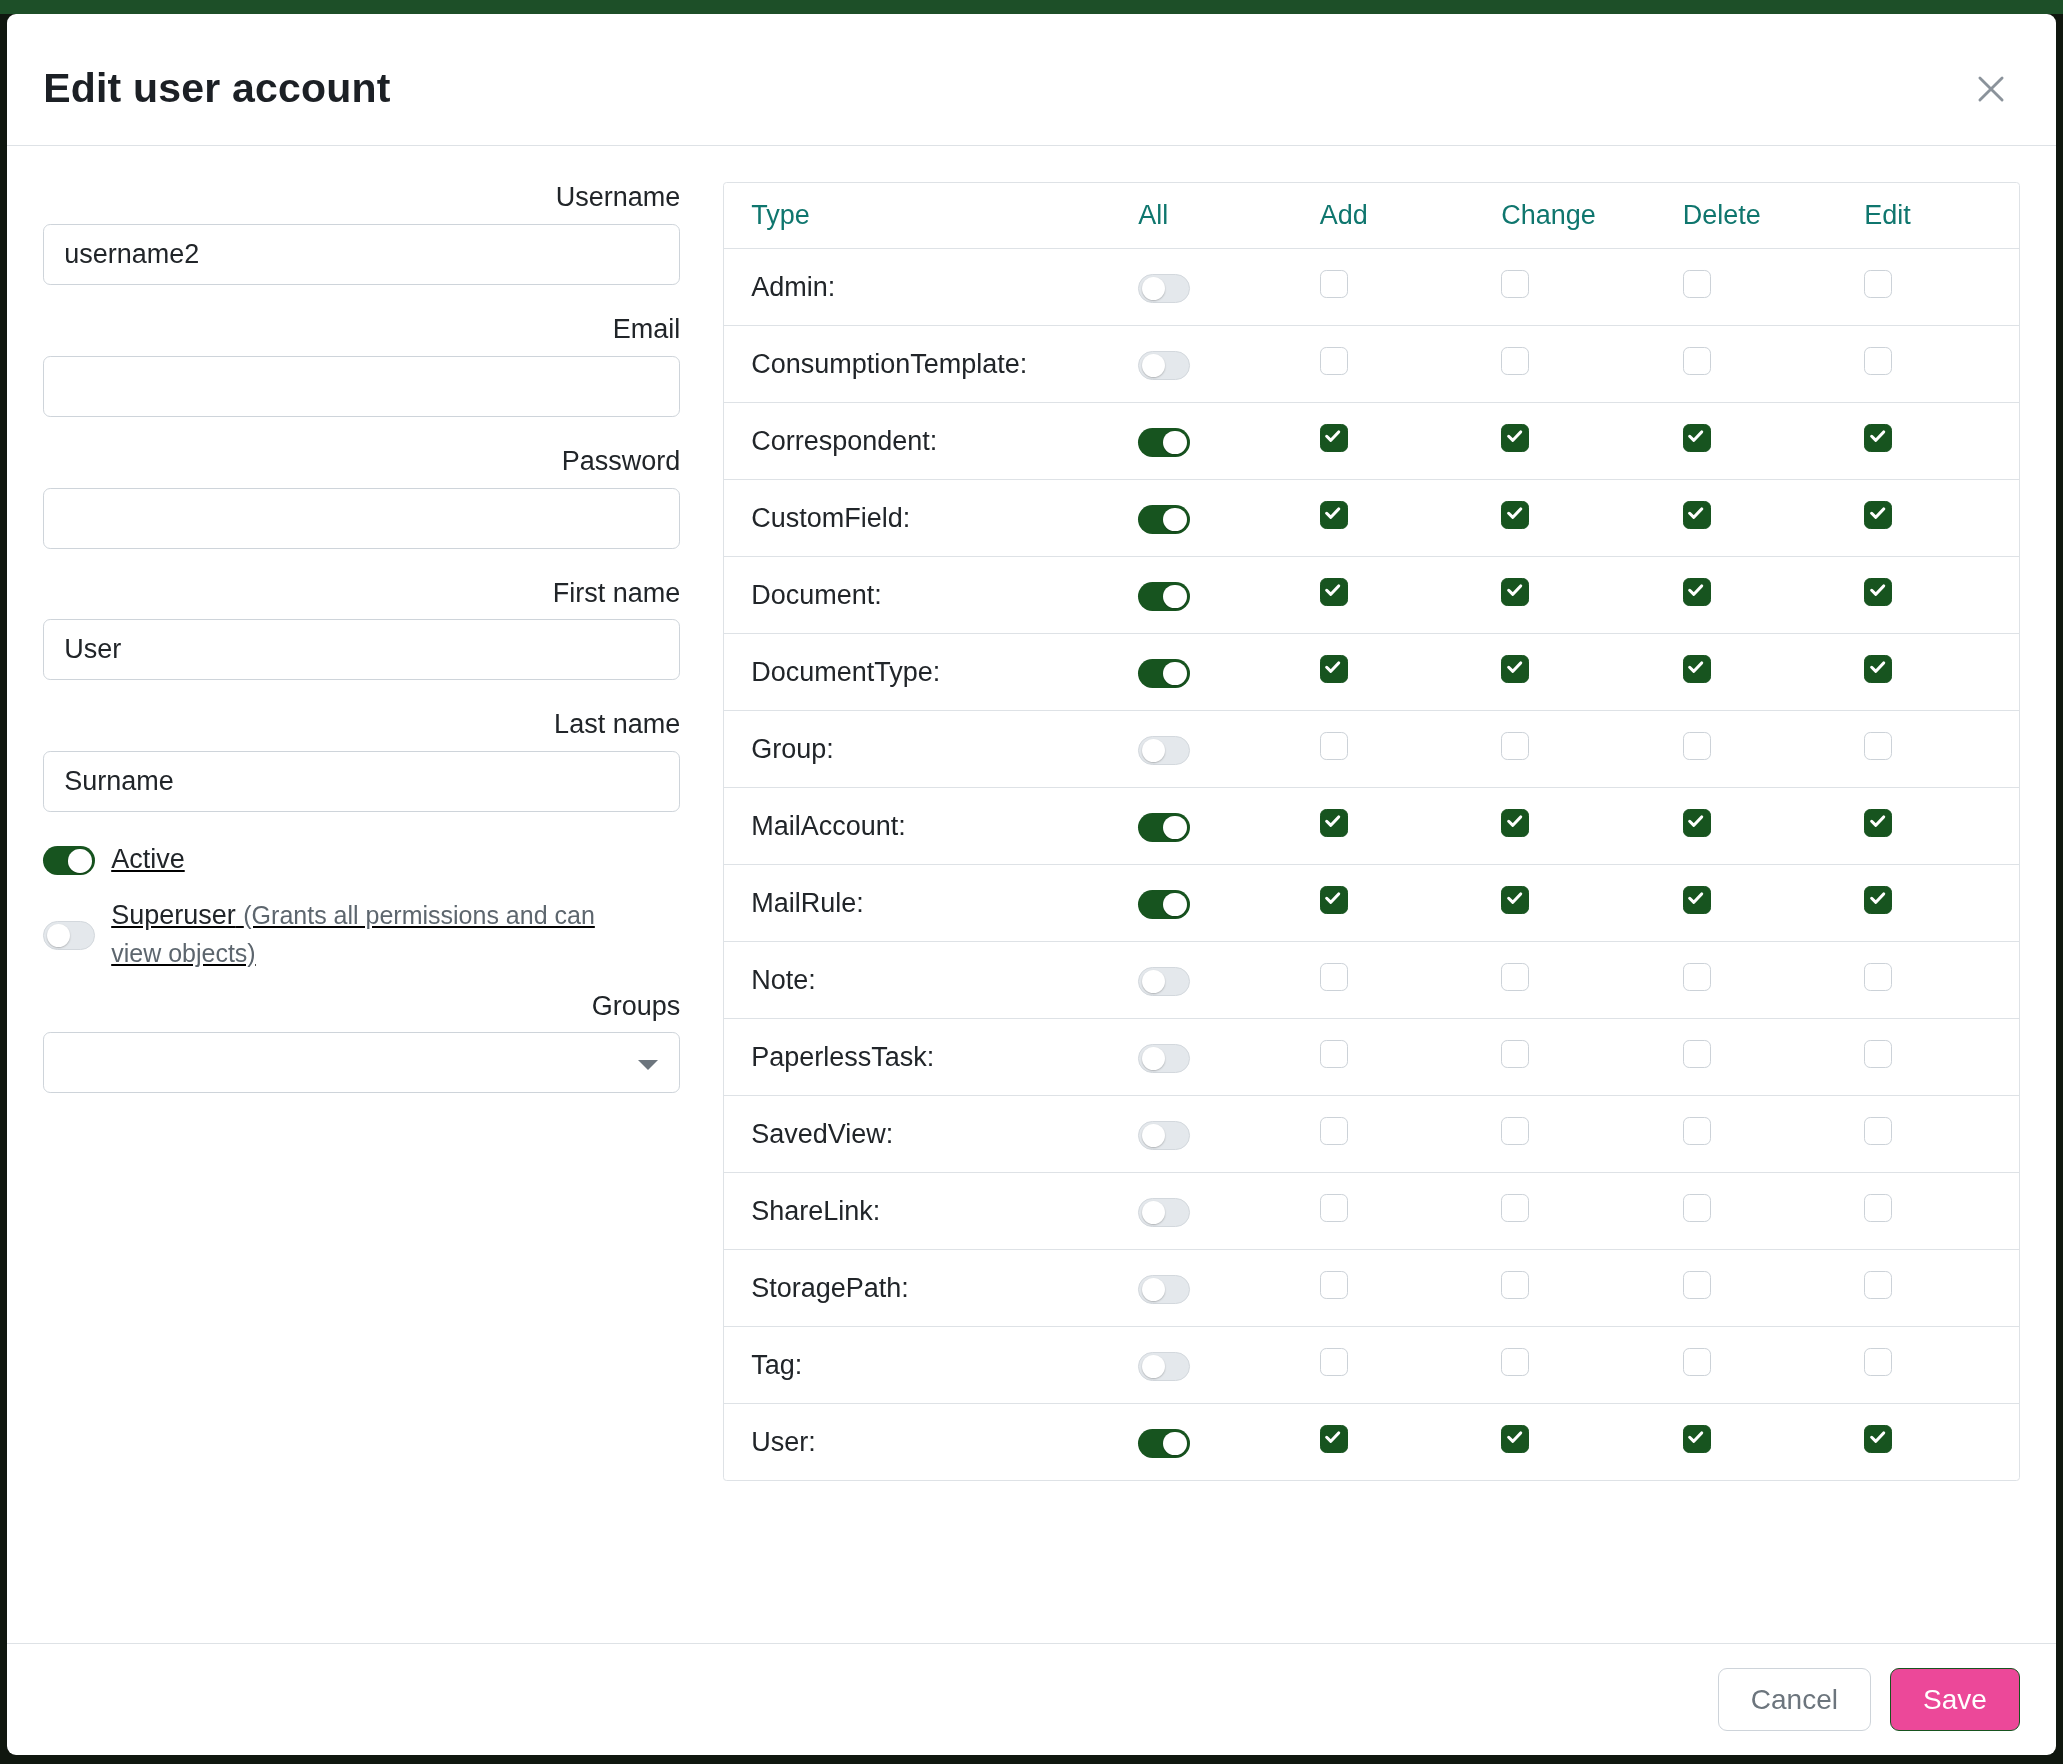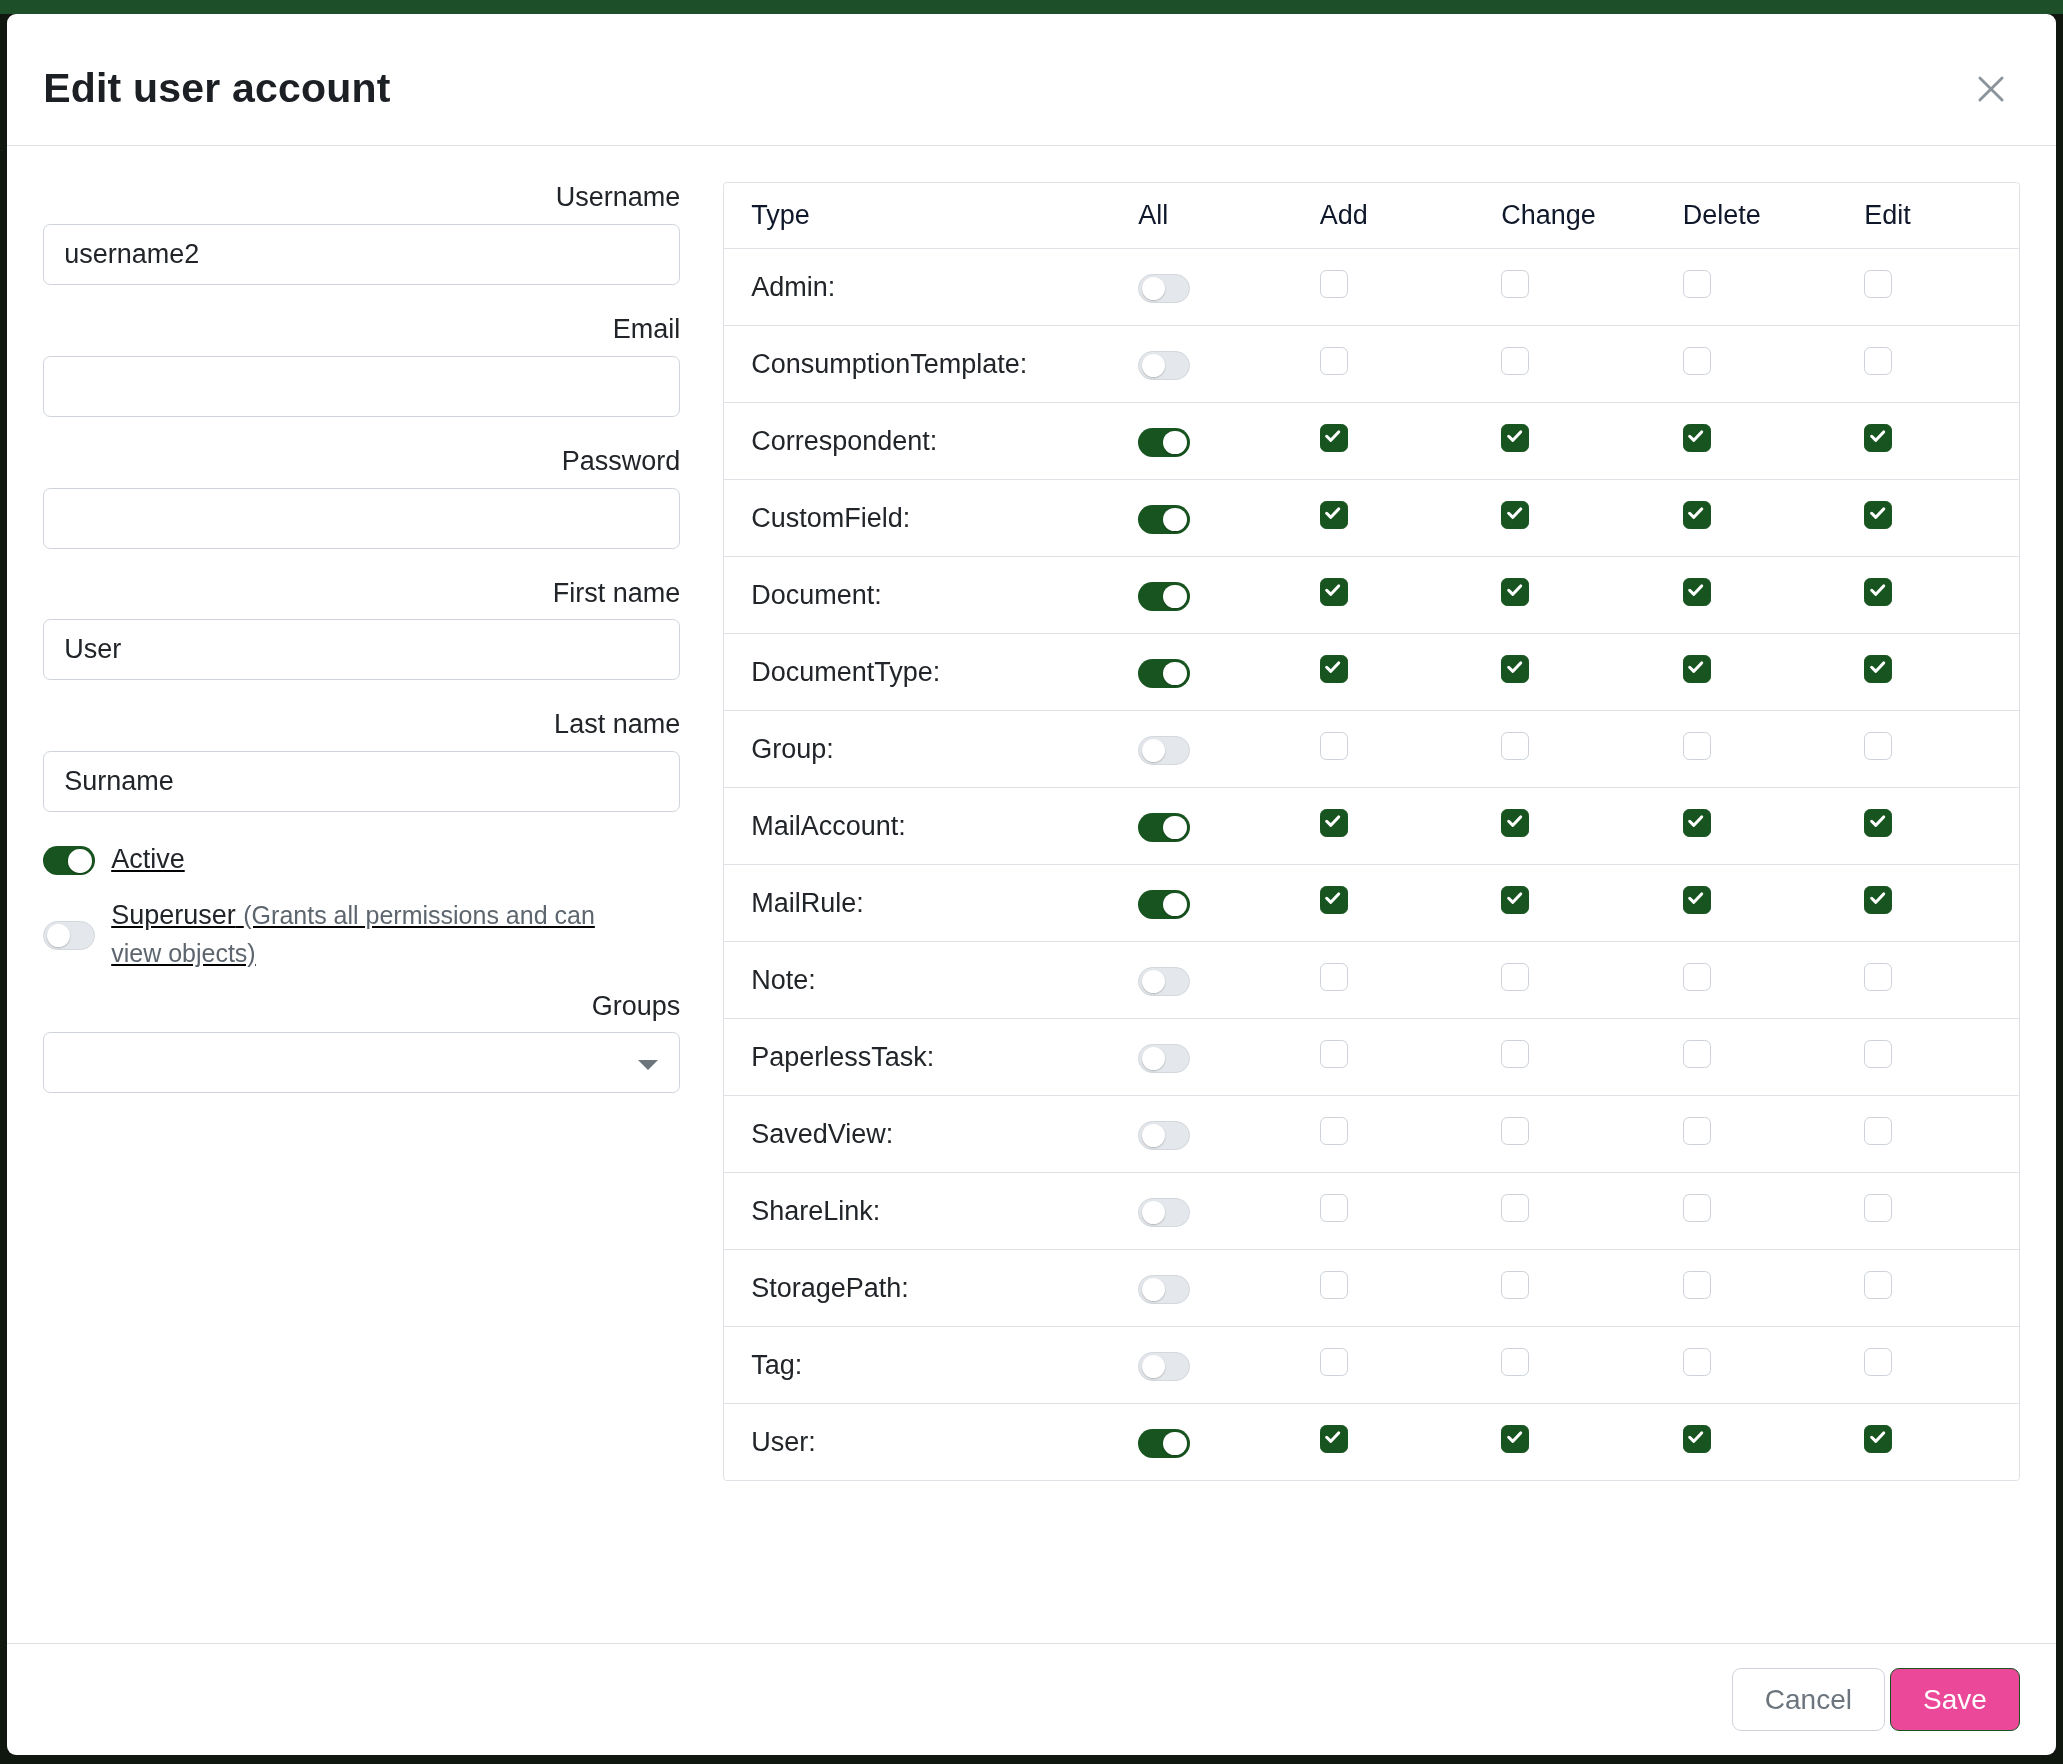--- a/index.html
+++ b/index.html
@@ -98,35 +98,35 @@
   .perm-label { font-size: 27px; color: #212529; margin-bottom: 12.6px; display: block; }
   .ptable { border: 0.9px solid #dee2e6; border-radius: 3.6px; background: #fff; }
   .phead, .prow {
     display: grid;
     grid-template-columns: 387px repeat(5, 1fr);
     align-items: center;
   }
   .phead { height: 65px; }
   .prow { height: 77px; border-top: 0.9px solid #dee2e6; }
   .pcell { padding-left: 27px; font-size: 27px; color: #212529; }
-  .phead .pcell { color: #0f172a; }
+  .phead .pcell { color: #0f766e; }
 
   .checkbox {
     display: inline-block; width: 28px; height: 28px;
     border-radius: 6.3px; border: 1.8px solid #ccd2d8; background: #fff;
     cursor: pointer; position: relative;
   }
   .checkbox.checked { background: #17541f; border-color: #17541f; }
   .check-icon { position: absolute; left: 2.7px; top: 2.7px; width: 19px; height: 19px; }
 
   .modal-footer {
     flex: 0 0 auto;
     border-top: 0.9px solid #dee2e6;
     padding: 24px 36px;
-    display: flex; justify-content: flex-end; align-items: center; gap: 5px;
+    display: flex; justify-content: flex-end; align-items: center; gap: 19px;
   }
   .btn {
     height: 63px; padding: 0 32px;
     font-size: 28px; border-radius: 9px; cursor: pointer;
     font-family: "Liberation Sans", sans-serif;
   }
   .btn-cancel { background: #fff; border: 0.9px solid #ced4da; color: #6c757d; }
   .btn-save { background: #ec4899; border: 0.9px solid #17541f; color: #ffffff; }
 </style>
 </head>

